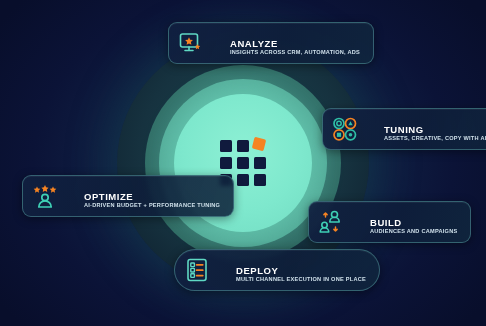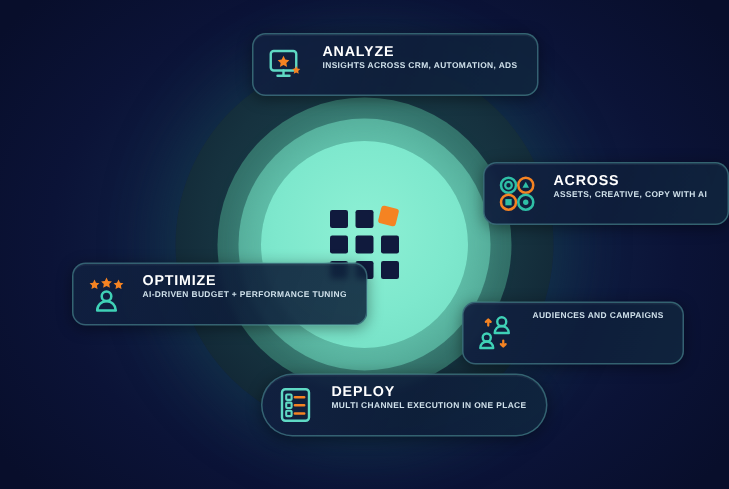--- a/index.html
+++ b/index.html
@@ -58,21 +58,21 @@
     background:#101a3d; border-radius:1.5px;
   }
   .grid-glyph .accent {
     background:#f58322; border-radius:2px;
     transform:rotate(14deg);
   }
 
   
   .card {
     position:absolute;
-    display:flex; align-items:flex-start; gap:11px;
+    display:flex; align-items:flex-end; gap:26px;
     padding:7px 13px 7px 9px;
     border-radius:9px;
     border:1px solid rgba(104,190,185,.42);
     background:linear-gradient(110deg, rgba(17,32,64,.94) 0%, rgba(14,30,58,.90) 55%, rgba(16,38,62,.88) 100%);
     box-shadow:0 2px 10px rgba(0,0,0,.40), inset 0 1px 0 rgba(255,255,255,.05);
     backdrop-filter:blur(2px);
   }
   .card .txt { display:flex; flex-direction:column; gap:2px; }
   .card .title {
     color:#ffffff; font-size:9.5px; font-weight:bold;
@@ -81,21 +81,21 @@
   .card .sub {
     color:#cfe0ea; font-size:5.6px; font-weight:bold;
     letter-spacing:.25px; line-height:1; white-space:nowrap;
   }
   .card .ico { flex:0 0 auto; width:26px; height:26px; }
 
   #card-analyze  { left:168px; top:22px; }
   #card-create   { left:322px; top:108px; }
   #card-build    { left:308px; top:201px; }
   #card-deploy   { left:174px; top:249px;border-radius:21px; }
-  #card-optimize { left:22px;  top:175px;margin-left:26px; }
+  #card-optimize { left:22px;  top:175px; }
 </style>
 </head>
 <body>
 
 <div id="stage">
 
   <svg class="arc-svg" viewBox="0 0 486 326">
     <g fill="none" stroke="#eef4f8" stroke-width="1.9" stroke-linecap="round" opacity="0.92">
 
       <path d="M 166 66 A 110 110 0 0 0 135 135"></path>
@@ -154,37 +154,38 @@
         <circle cx="7" cy="7.5" r="2.2" fill="none" stroke="#2fbfa6" stroke-width="1.5"></circle>
         <circle cx="18.5" cy="7.5" r="5" fill="none" stroke="#f58322" stroke-width="1.7"></circle>
         <path d="M18.5 5.2 l2.2 4 h-4.4z" fill="#2fbfa6"></path>
         <circle cx="7" cy="18.8" r="5" fill="none" stroke="#f58322" stroke-width="1.7"></circle>
         <rect x="4.9" y="16.7" width="4.2" height="4.2" fill="#2fbfa6"></rect>
         <circle cx="18.5" cy="18.8" r="5" fill="none" stroke="#2fbfa6" stroke-width="1.7"></circle>
         <circle cx="18.5" cy="18.8" r="1.8" fill="#2fbfa6"></circle>
       </svg>
     </span>
     <span class="txt">
-      <span class="title">ACROSS</span>
+      <span class="title">TUNING</span>
       <span class="sub">ASSETS, CREATIVE, COPY WITH AI</span>
     </span>
   </div>
 
   <div class="card" id="card-build">
     <span class="ico">
       <svg viewBox="0 0 26 26" width="26" height="26">
         <circle cx="16.5" cy="5.5" r="3" fill="none" stroke="#3fd1b6" stroke-width="1.6"></circle>
         <path d="M11.8 13 a4.7 4.7 0 0 1 9.4 0z" fill="none" stroke="#3fd1b6" stroke-width="1.6" stroke-linejoin="round"></path>
         <circle cx="6.5" cy="16" r="2.7" fill="none" stroke="#3fd1b6" stroke-width="1.6"></circle>
         <path d="M2.2 23 a4.3 4.3 0 0 1 8.6 0z" fill="none" stroke="#3fd1b6" stroke-width="1.6" stroke-linejoin="round"></path>
         <path d="M7.5 4 v4 M7.5 4 l-1.6 1.6 M7.5 4 l1.6 1.6" stroke="#f58322" stroke-width="1.5" fill="none" stroke-linecap="round"></path>
         <path d="M17.5 22 v-4 M17.5 22 l-1.6-1.6 M17.5 22 l1.6-1.6" stroke="#f58322" stroke-width="1.5" fill="none" stroke-linecap="round"></path>
       </svg>
     </span>
     <span class="txt">
+      <span class="title">BUILD</span>
       <span class="sub">AUDIENCES AND CAMPAIGNS</span>
     </span>
   </div>
 
   <div class="card" id="card-deploy">
     <span class="ico">
       <svg viewBox="0 0 26 26" width="26" height="26">
         <rect x="4" y="2.5" width="18" height="21" rx="2.2" fill="none" stroke="#5fd9c4" stroke-width="1.6"></rect>
         <rect x="6.8" y="6" width="3.6" height="3.6" rx=".6" fill="none" stroke="#5fd9c4" stroke-width="1.4"></rect>
         <rect x="6.8" y="11.4" width="3.6" height="3.6" rx=".6" fill="none" stroke="#5fd9c4" stroke-width="1.4"></rect>

